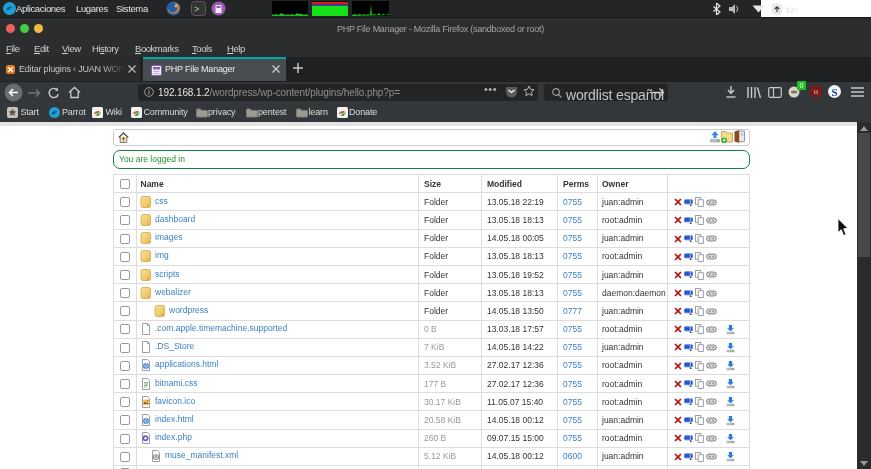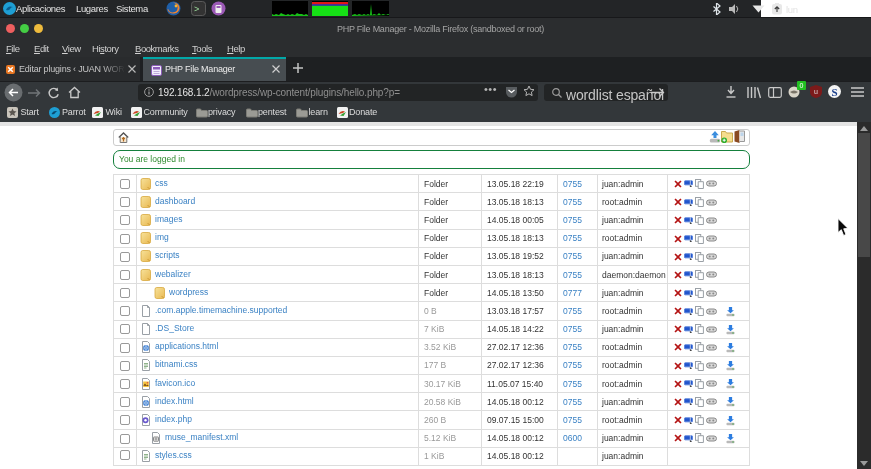--- a/index.html
+++ b/index.html
@@ -334,20 +334,29 @@
 <colgroup>
       <col style="width:23px">
       <col style="width:282px">
       <col style="width:63px">
       <col style="width:76px">
       <col style="width:40px">
       <col style="width:70px">
       <col style="width:82px">
     </colgroup>
 <tbody>
+      <tr style="height:16.5px">
+        <th style="padding-left:4px"><span class="cbx"></span></th>
+        <th style="padding-left:3.5px">Name</th>
+        <th>Size</th>
+        <th>Modified</th>
+        <th>Perms</th>
+        <th style="padding-left:4px">Owner</th>
+        <th></th>
+      </tr>
 <tr>
         <td style="padding-left:4px"><span class="cbx"></span></td>
         <td style="padding-left:3px"><svg class="nic" width="12" height="12">
             <use href="#i-fo"></use>
           </svg><a>css</a></td>
         <td>Folder</td>
         <td>13.05.18 22:19</td>
         <td><a>0755</a></td>
         <td style="padding-left:4px">juan:admin</td>
         <td style="padding-left:6px"><svg class="ai" width="8" height="8">

